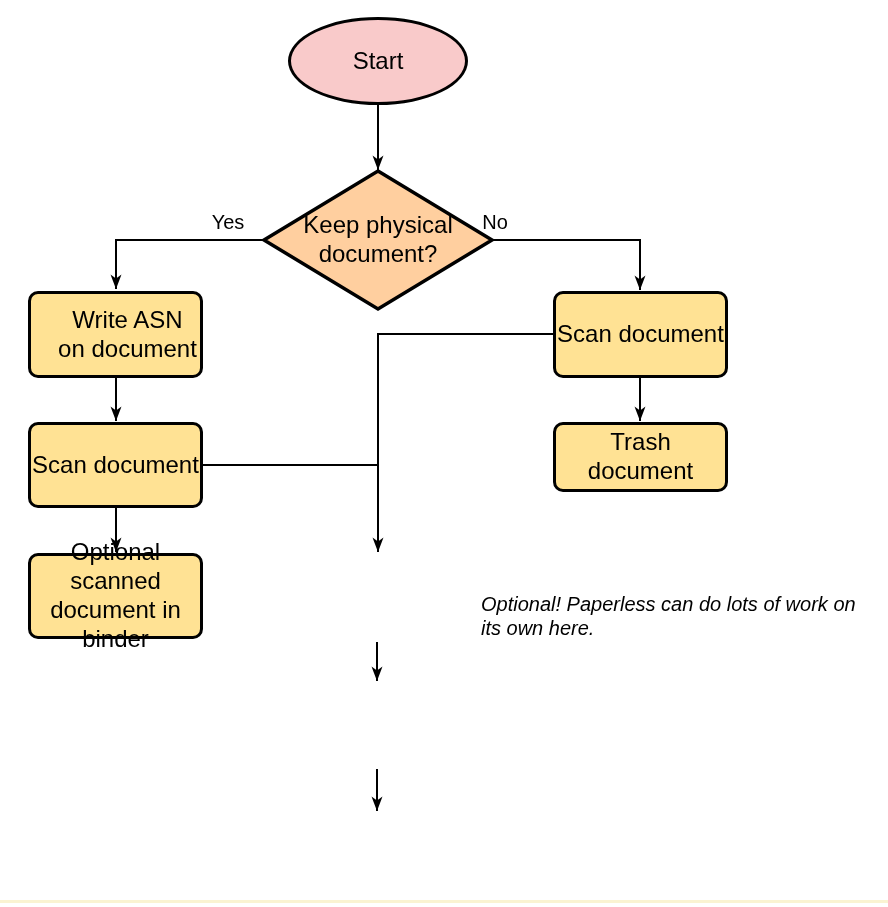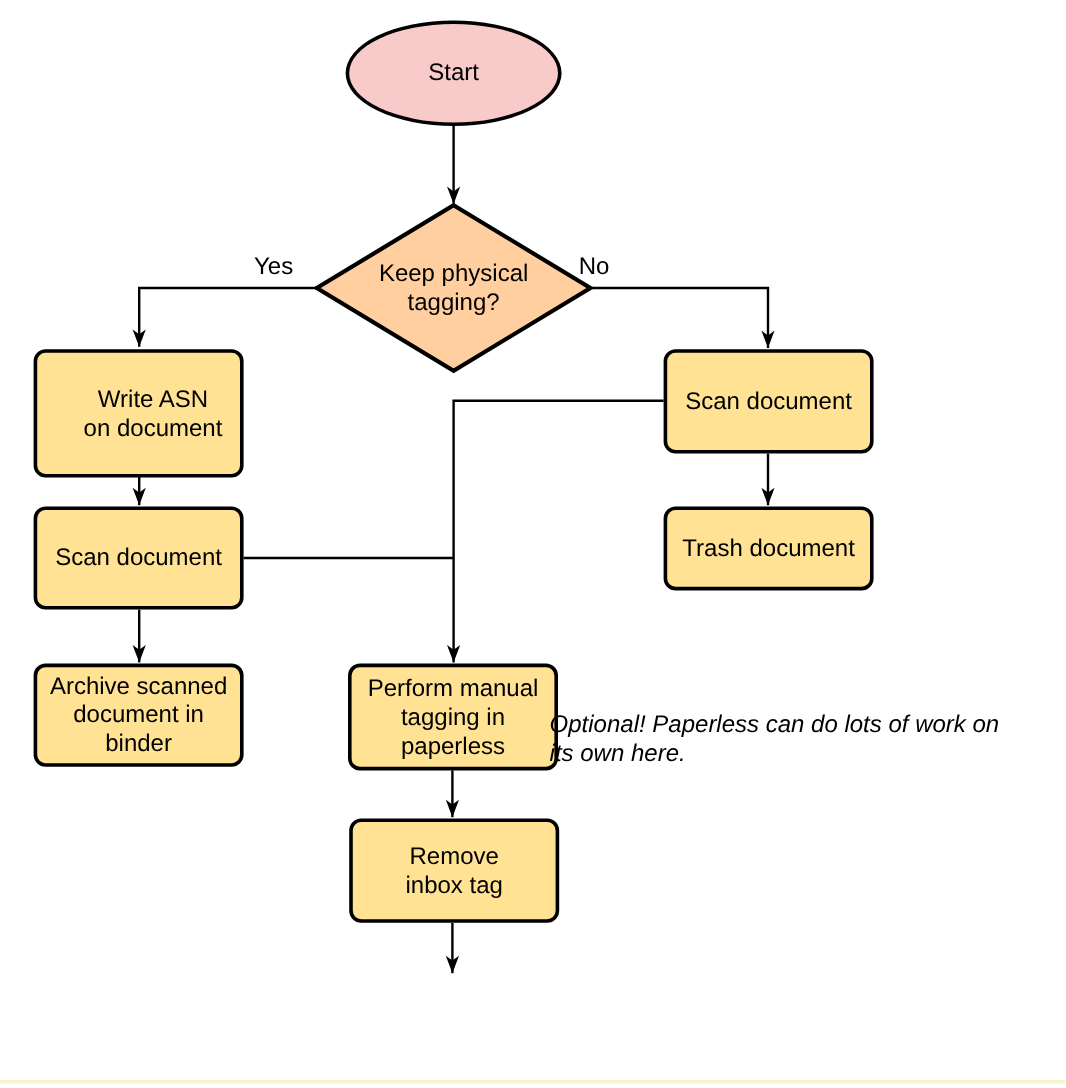--- a/index.html
+++ b/index.html
@@ -24,21 +24,21 @@
     z-index: 1;
   }
   .node {
     position: absolute;
     display: flex;
     align-items: center;
     justify-content: center;
     text-align: center;
     box-sizing: border-box;
     color: #000000;
-    font-size: 20px;
+    font-size: 24px;
     line-height: 1.2;
     z-index: 2;
   }
   .node span {
     white-space: pre-line;
   }
   .process {
     background: #ffe294;
     border: 3px solid #000000;
     border-radius: 10px;
@@ -103,55 +103,46 @@
 
     <polygon points="378,171 492,240 378,309 264,240" fill="#ffcf9f" stroke="#000000" stroke-width="3.5" stroke-linejoin="miter"></polygon>
   </svg>
 
   <div class="node terminator" style="left:288px; top:17px; width:180px; height:88px;">
     <span>Start</span>
   </div>
 
   <div class="node diamond-label" style="left:284px; top:203px; width:188px; height:74px;">
     <span>Keep physical
-tagging?</span>
+document?</span>
   </div>
 
   <div class="edge-label" style="left:198px; top:211px; width:60px;">Yes</div>
   <div class="edge-label" style="left:465px; top:211px; width:60px;">No</div>
 
-  <div class="node process" style="left:28px; top:291px; width:175px; height:107px;padding-left:24px;">
+  <div class="node process" style="left:28px; top:291px; width:175px; height:87px;padding-left:24px;">
     <span>Write ASN
 on document</span>
   </div>
   <div class="node process" style="left:28px; top:422px; width:175px; height:86px;">
     <span>Scan document</span>
   </div>
   <div class="node process" style="left:28px; top:553px; width:175px; height:86px;">
-    <span>Archive scanned
+    <span>Optional scanned
 document in
 binder</span>
   </div>
 
   <div class="node process" style="left:553px; top:291px; width:175px; height:87px;">
     <span>Scan document</span>
   </div>
   <div class="node process" style="left:553px; top:422px; width:175px; height:70px;">
     <span>Trash document</span>
   </div>
 
-  <div class="node process" style="left:290px; top:553px; width:175px; height:89px;">
-    <span>Perform manual
-tagging in
-paperless</span>
-  </div>
-  <div class="node process" style="left:291px; top:682px; width:175px; height:87px;">
-    <span>Remove
-inbox tag</span>
-  </div>
 
 
-  <div class="annotation" style="left:458px; top:592px; width:400px;">Optional! Paperless can do lots of work on
+  <div class="annotation" style="left:481px; top:592px; width:400px;">Optional! Paperless can do lots of work on
 its own here.</div>
 
   <div class="bottom-divider"></div>
 
 </div>
 
 </body></html>

